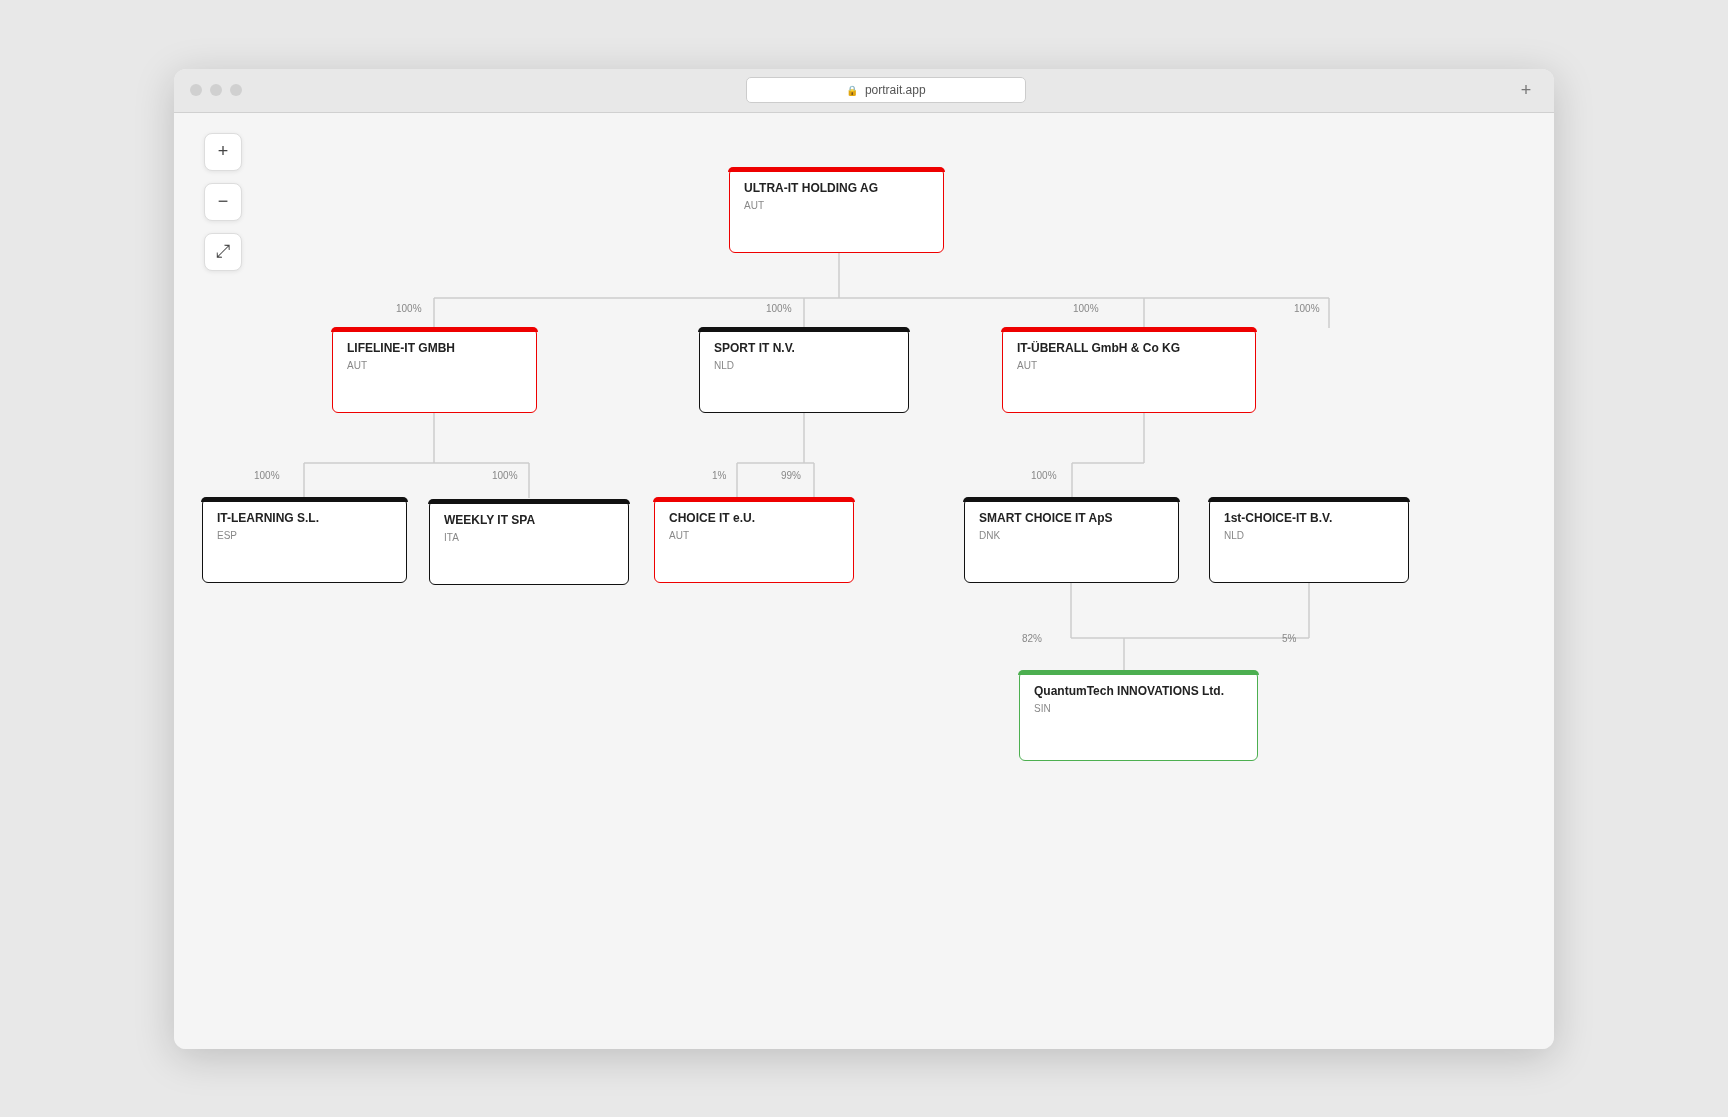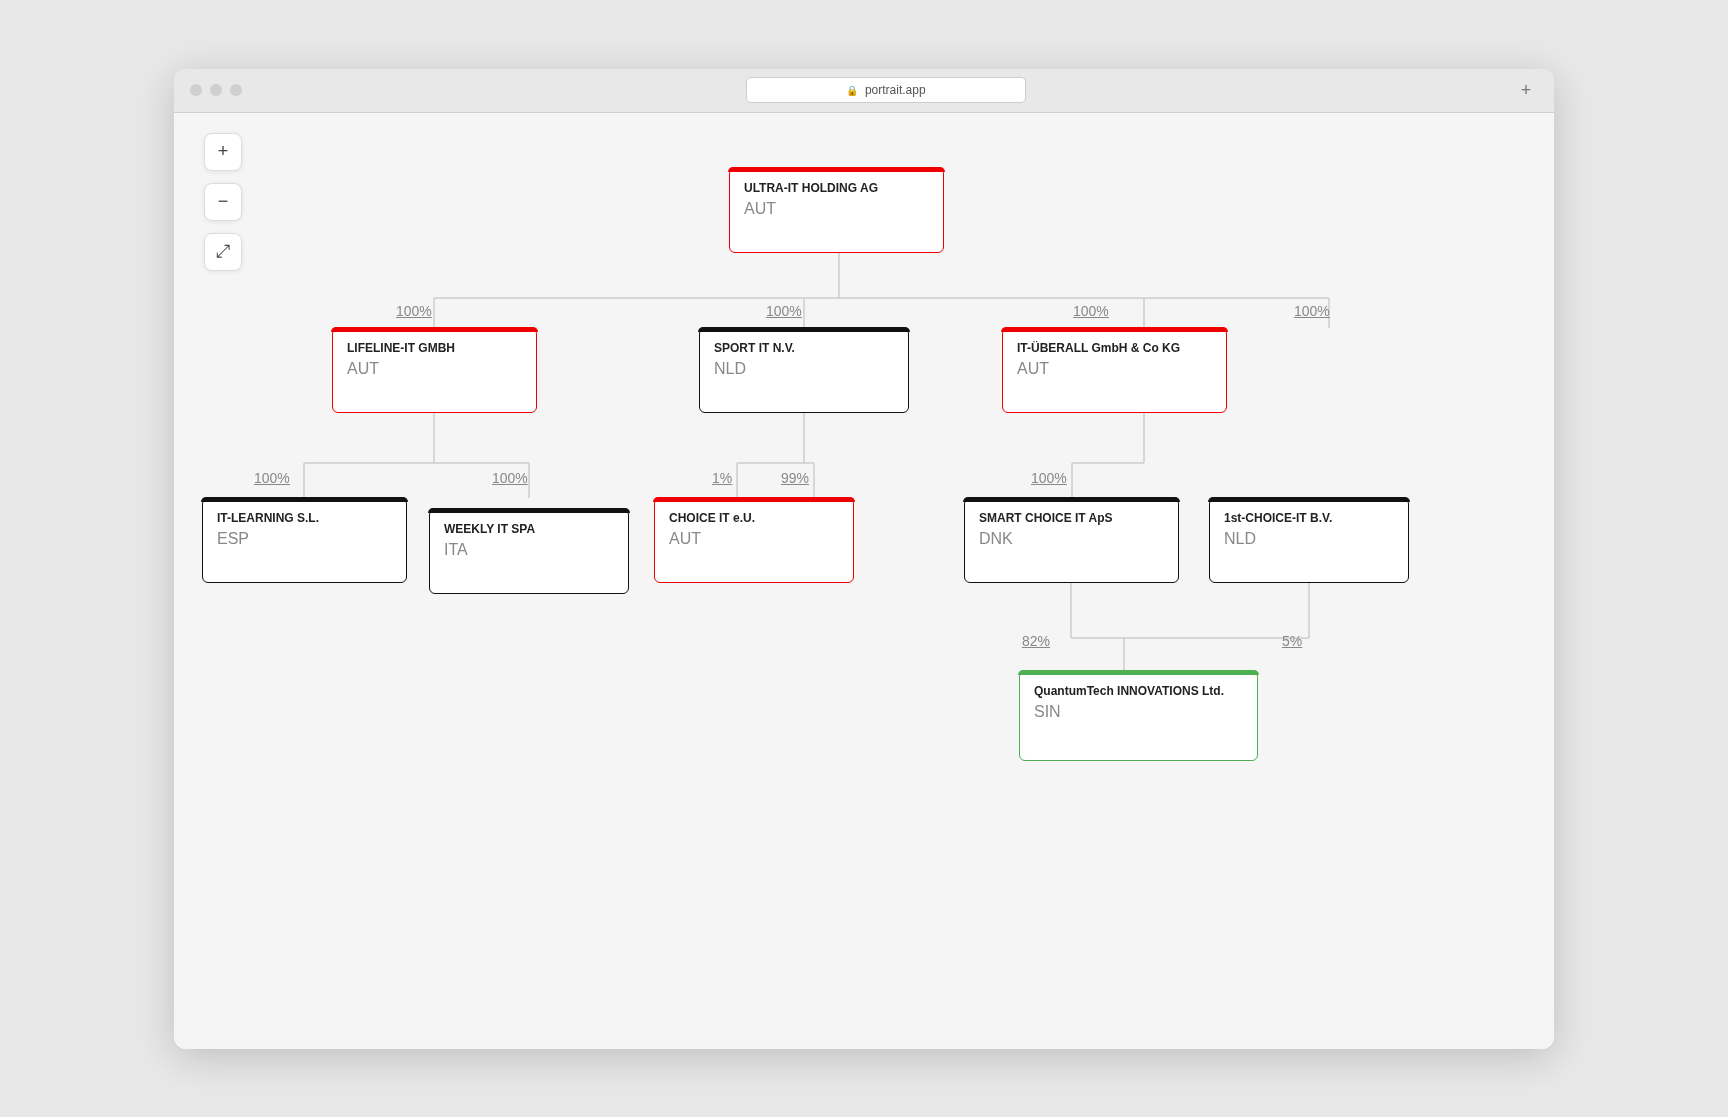--- a/index.html
+++ b/index.html
@@ -124,21 +124,21 @@
       cursor: pointer;
     }
     .node-title {
       font-size: 12px;
       font-weight: 700;
       color: #222;
       line-height: 1.3;
       margin-bottom: 4px;
     }
     .node-subtitle {
-      font-size: 16px;
+      font-size: 10px;
       color: #888;
       font-weight: 400;
     }
     .node::before {
       content: '';
       display: block;
       position: absolute;
       top: -2px;
       left: -2px;
       right: -2px;
@@ -146,23 +146,22 @@
       border-radius: 6px 6px 0 0;
     }
     .node.border-red { border-color: #e00; }
     .node.border-red::before { background: #e00; }
     .node.border-black { border-color: #111; }
     .node.border-black::before { background: #111; }
     .node.border-green { border-color: #4caf50; }
     .node.border-green::before { background: #4caf50; }
     .pct-label {
       position: absolute;
-      font-size: 14px;
+      font-size: 10px;
       color: #888;
-      text-decoration: underline;
     }
   </style>
 </head>
 <body>
 
 <div class="browser-window">
   <div class="title-bar">
     <div class="traffic-lights">
       <div class="traffic-light"></div>
       <div class="traffic-light"></div>
@@ -223,31 +222,31 @@
     <div class="node border-red" style="left:158px; top:215px; width:205px; min-height:85px;">
       <div class="node-title">LIFELINE-IT GMBH</div>
       <div class="node-subtitle">AUT</div>
     </div>
 
     <div class="node border-black" style="left:525px; top:215px; width:210px; min-height:85px;">
       <div class="node-title">SPORT IT N.V.</div>
       <div class="node-subtitle">NLD</div>
     </div>
 
-    <div class="node border-red" style="left:828px; top:215px; width:225px; min-height:85px;">
+    <div class="node border-red" style="left:828px; top:215px; width:254px; min-height:85px;">
       <div class="node-title">IT-ÜBERALL GmbH &amp; Co KG</div>
       <div class="node-subtitle">AUT</div>
     </div>
 
     <div class="node border-black" style="left:28px; top:385px; width:205px; min-height:85px;">
       <div class="node-title">IT-LEARNING S.L.</div>
       <div class="node-subtitle">ESP</div>
     </div>
 
-    <div class="node border-black" style="left:255px; top:396px; width:200px; min-height:85px;">
+    <div class="node border-black" style="left:255px; top:387px; width:200px; min-height:85px;">
       <div class="node-title">WEEKLY IT SPA</div>
       <div class="node-subtitle">ITA</div>
     </div>
 
     <div class="node border-red" style="left:480px; top:385px; width:200px; min-height:85px;">
       <div class="node-title">CHOICE IT e.U.</div>
       <div class="node-subtitle">AUT</div>
     </div>
 
     <div class="node border-black" style="left:790px; top:385px; width:215px; min-height:85px;">

